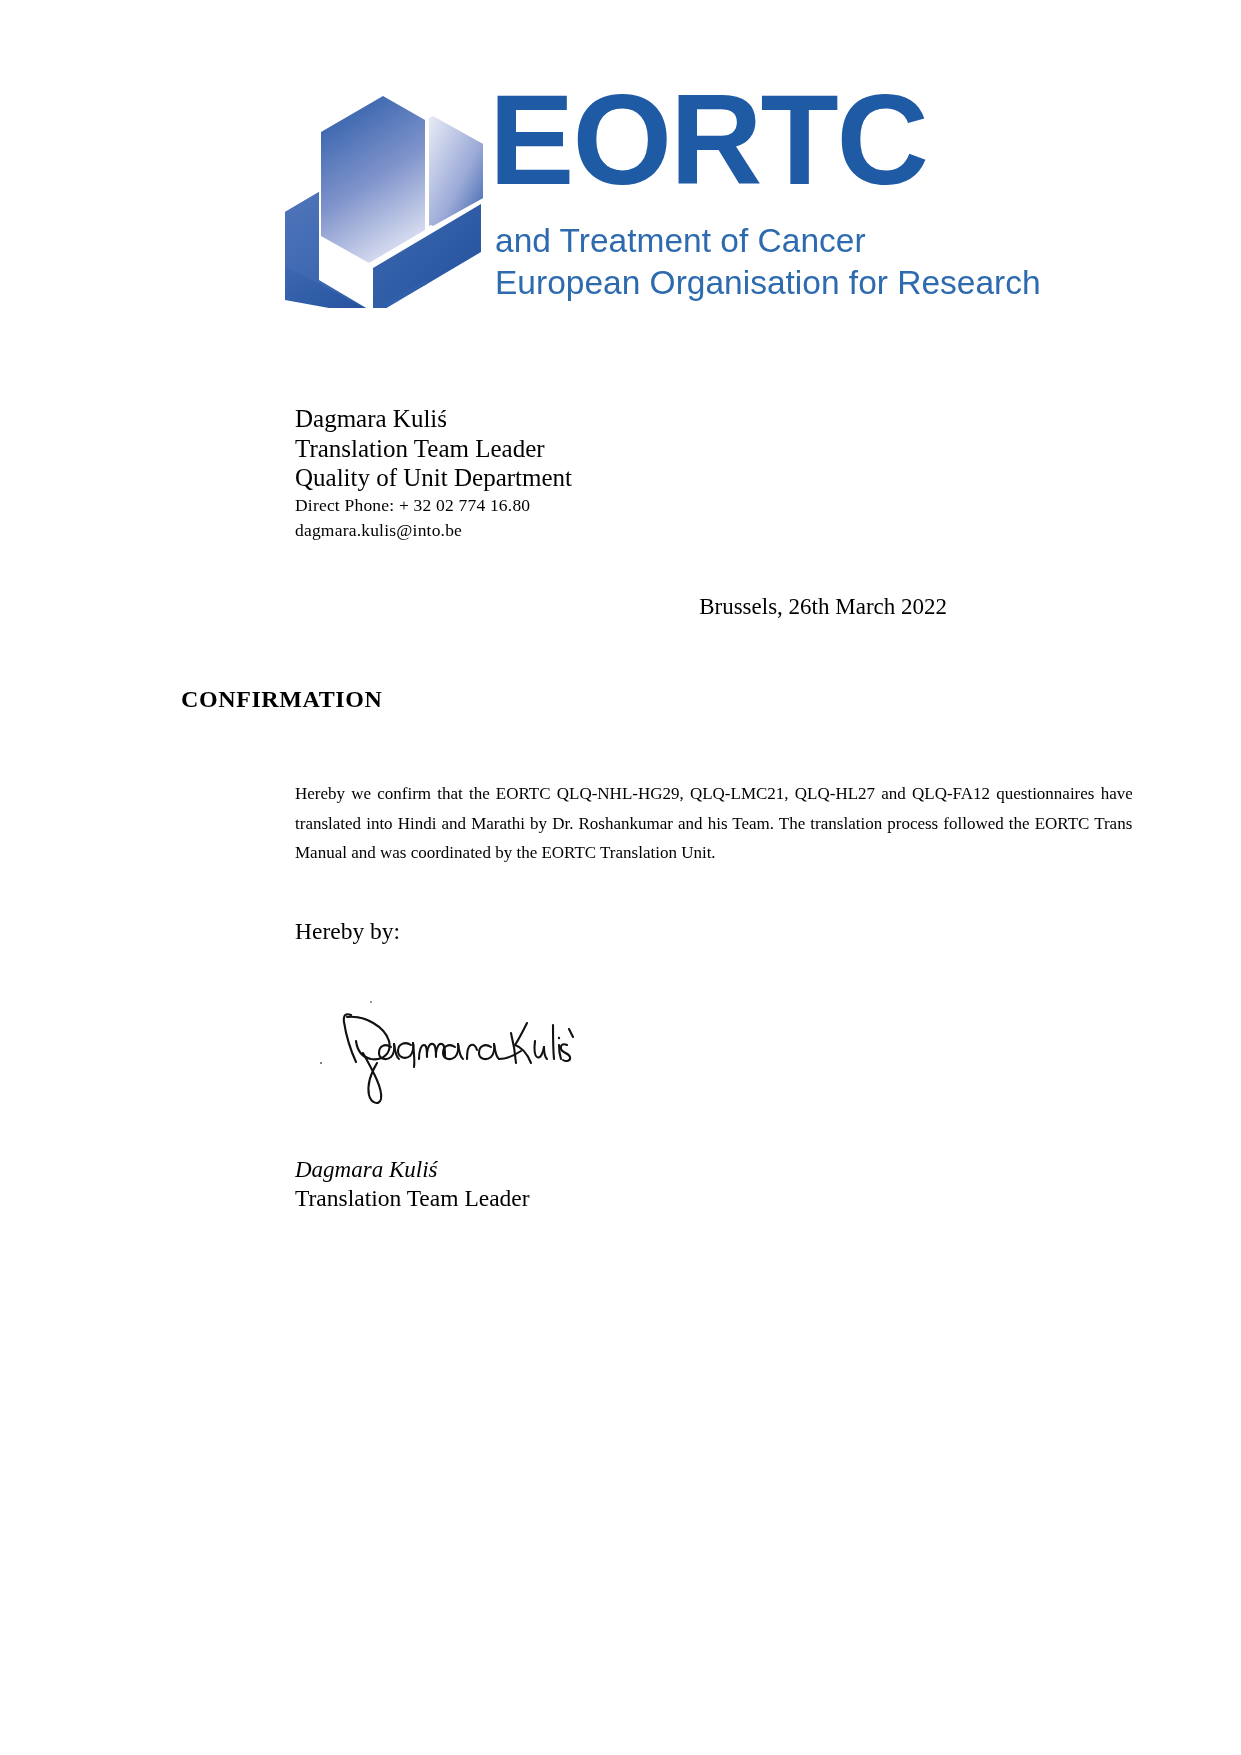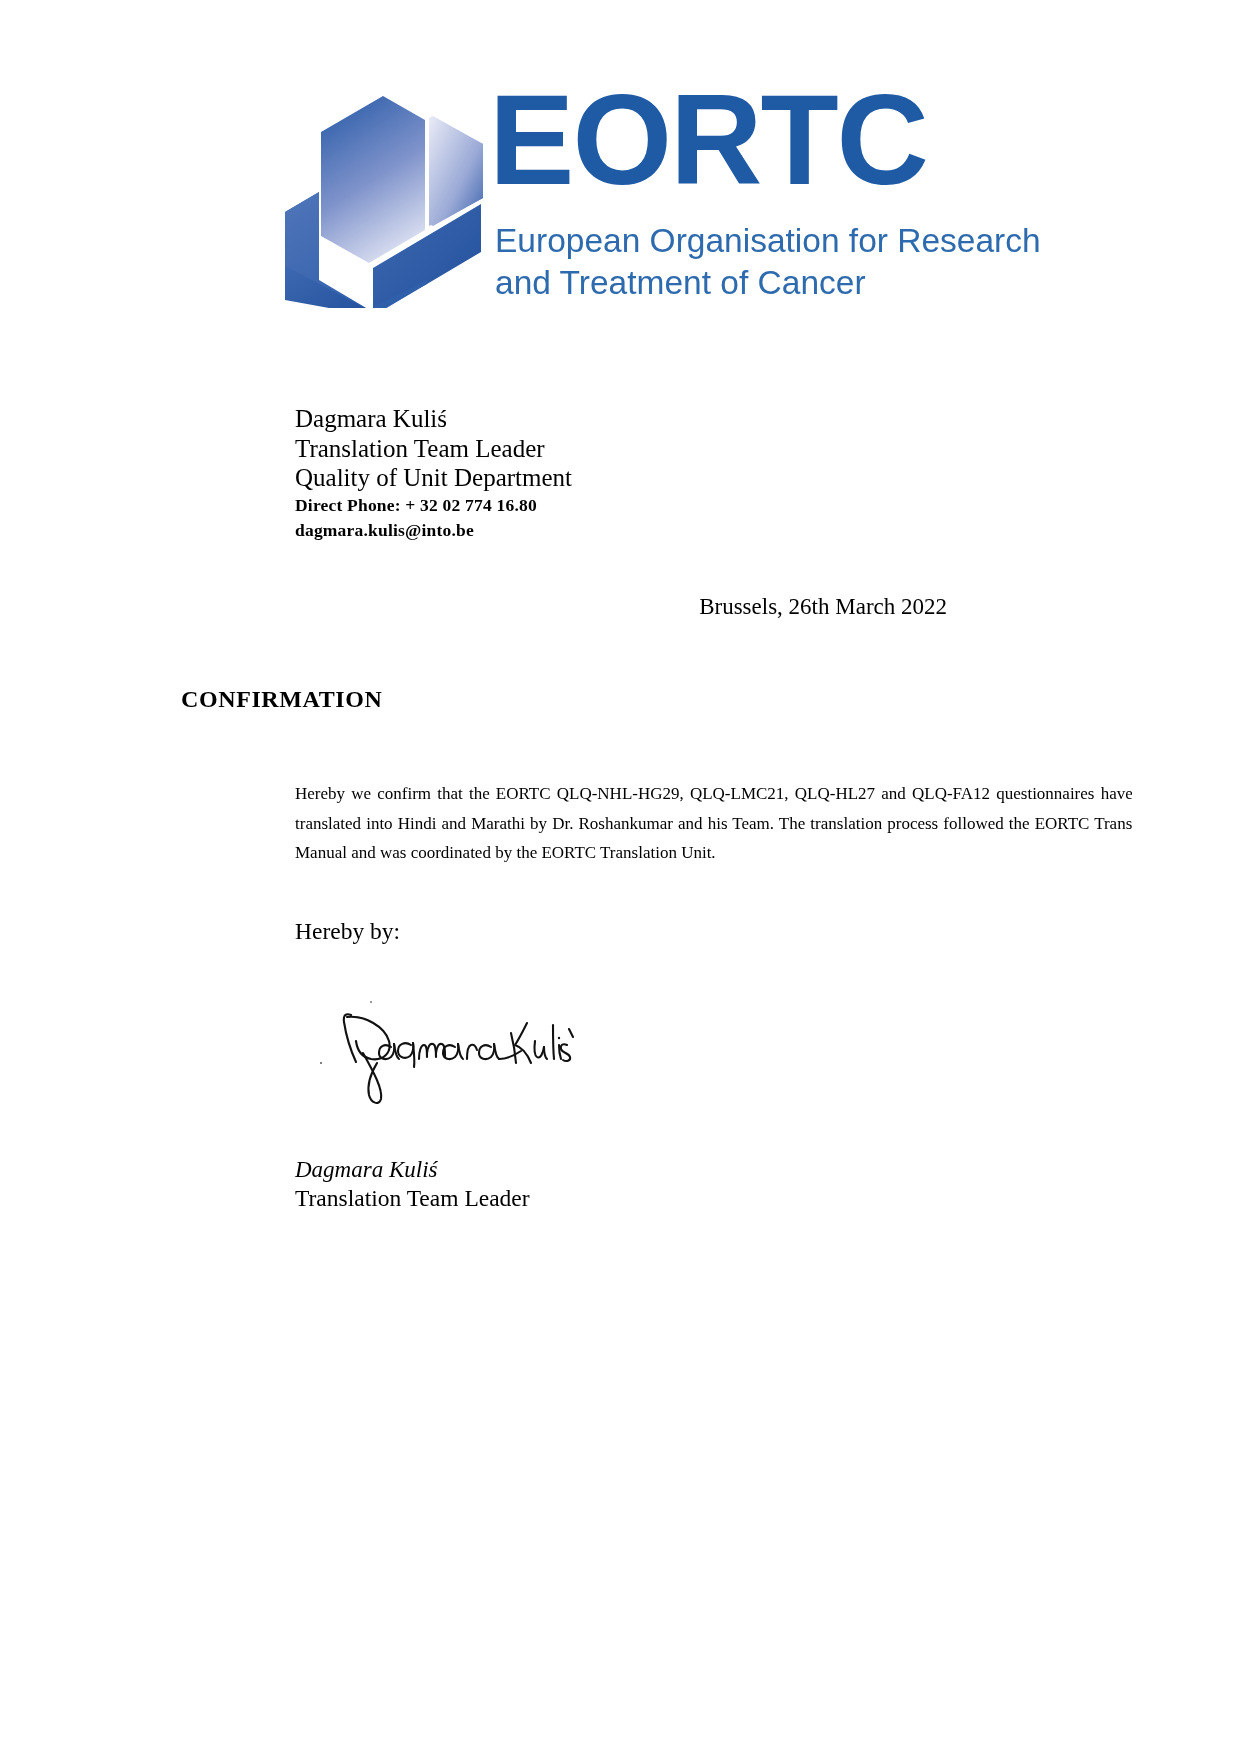--- a/index.html
+++ b/index.html
@@ -78,21 +78,20 @@
   .sender-line-lg {
     font-size: 25px;
     line-height: 29.5px;
     white-space: nowrap;
   }
   .sender-line-sm {
     font-size: 17.5px;
     line-height: 25px;
     white-space: nowrap;
     letter-spacing: 0.2px;
-    font-weight: bold;
   }
 
   
   .date-line {
     position: absolute;
     right: 185px;
     top: 593px;
     font-size: 23px;
     line-height: 28px;
     white-space: nowrap;
@@ -200,22 +199,22 @@
 
         <path d="M8,132 L42,112 L42,200 L96,232 L96,228 L150,200 L150,204 L96,236 L8,186 Z" fill="url(#gC)"></path>
 
         <path d="M8,186 L8,220 L96,236 L96,232 Z" fill="url(#gD)"></path>
       </svg>
     </div>
 
     <div class="logo-wordmark">
       <div class="wordmark-title">EORTC</div>
       <div class="wordmark-sub">
+        <span>and Treatment of Cancer</span>
         <span>European Organisation for Research</span>
-        <span>and Treatment of Cancer</span>
       </div>
     </div>
   </div>
 
   <div class="sender-block">
     <div class="sender-line-lg">Dagmara Kuliś</div>
     <div class="sender-line-lg">Translation Team Leader</div>
     <div class="sender-line-lg">Quality of Unit Department</div>
     <div class="sender-line-sm">Direct Phone: + 32 02 774 16.80</div>
     <div class="sender-line-sm">dagmara.kulis@into.be</div>

